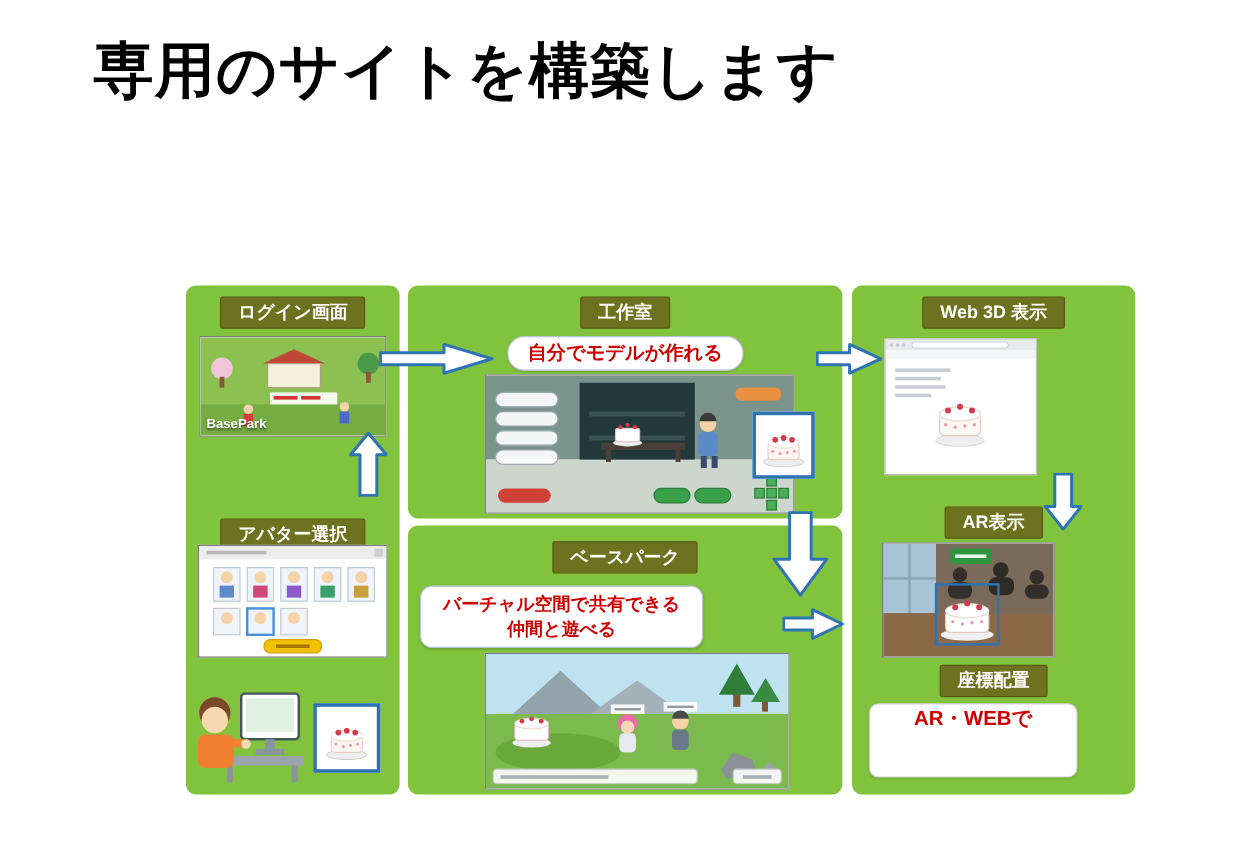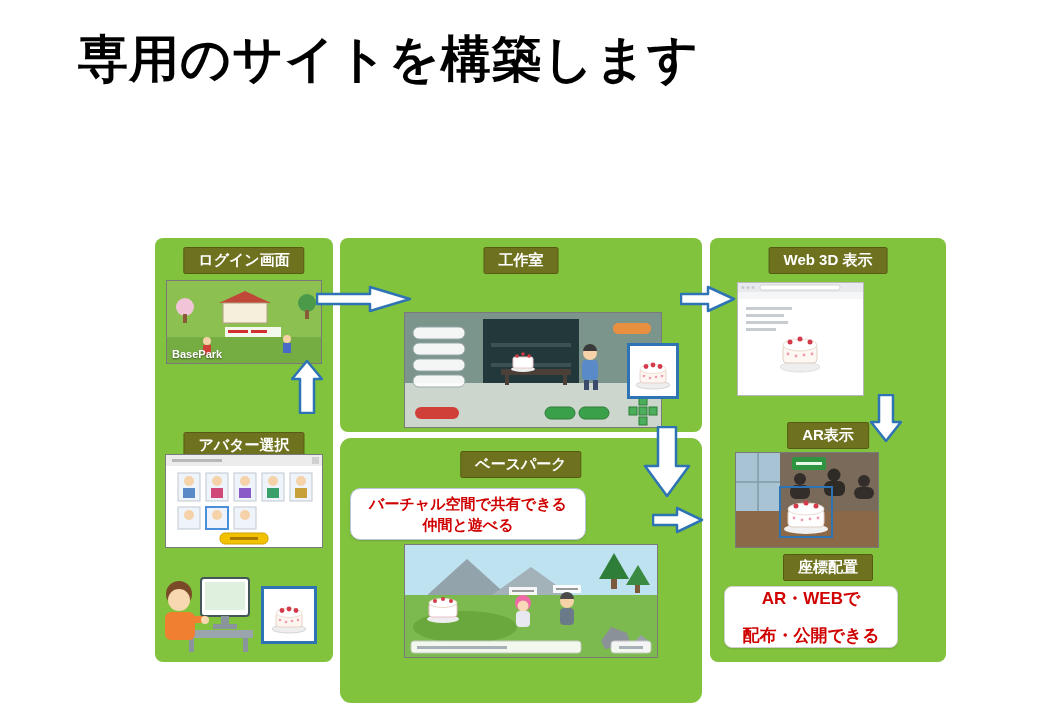--- a/index.html
+++ b/index.html
@@ -10,21 +10,21 @@
          color:#000;letter-spacing:1px;}
 
   .infobox{position:absolute;left:75px;top:112px;width:868px;height:116px;box-sizing:border-box;
            background:#f6edd4;border:1px solid #9a9a9a;padding:6px 14px;}
   .infobox .line{font-size:22px;font-weight:bold;color:#000;line-height:34px;white-space:nowrap;}
   .red{color:#d00000;}
 
   .panel{position:absolute;background:#82c33e;border-radius:8px;}
   #panel-left{left:155px;top:238px;width:178px;height:424px;}
   #panel-workshop{left:340px;top:238px;width:362px;height:194px;}
-  #panel-basepark{left:340px;top:438px;width:362px;height:265px;border-radius:11px;}
+  #panel-basepark{left:340px;top:438px;width:362px;height:224px;}
   #panel-right{left:710px;top:238px;width:236px;height:424px;}
 
   .chip{position:absolute;left:50%;transform:translateX(-50%);background:#6e721f;color:#fff;
         font-size:15px;font-weight:bold;padding:3px 14px;border:1px solid #565a14;
         white-space:nowrap;border-radius:2px;}
 
   .shot{position:absolute;overflow:hidden;border:1px solid #7a7a7a;background:#fff;box-sizing:border-box;}
   .shot svg{display:block;}
   .brand{position:absolute;left:5px;bottom:3px;color:#fff;font-size:11px;font-weight:bold;
          text-shadow:0 1px 2px rgba(0,0,0,.55);}
@@ -151,20 +151,21 @@
         <circle cx="11" cy="25" r="1.3" fill="#f29ab0"></circle>
           <circle cx="17" cy="27" r="1.3" fill="#f29ab0"></circle>
           <circle cx="23" cy="26" r="1.3" fill="#f29ab0"></circle>
           <circle cx="29" cy="25" r="1.3" fill="#f29ab0"></circle>
       </svg>
     </div>
   </div>
 
   <div class="panel" id="panel-workshop">
     <div class="chip" style="top:9px;">工作室</div>
+    <div class="pill">自分でモデルが作れる</div>
     <div class="shot" style="left:64px;top:74px;width:258px;height:116px;">
       <svg width="256" height="114" viewBox="0 0 256 114">
         <rect x="0" y="0" width="256" height="70" fill="#7b958d"></rect>
         <rect x="0" y="70" width="256" height="44" fill="#cdd6cc"></rect>
         <rect x="78" y="6" width="96" height="64" fill="#22383a"></rect>
         <rect x="86" y="30" width="80" height="4" fill="#3a5254"></rect>
           <rect x="86" y="50" width="80" height="4" fill="#3a5254"></rect>
         <rect x="96" y="56" width="70" height="6" fill="#4a4038"></rect>
         <rect x="100" y="62" width="4" height="10" fill="#4a4038"></rect>
           <rect x="158" y="62" width="4" height="10" fill="#4a4038"></rect>
@@ -304,21 +305,20 @@
           <circle cx="74" cy="66" r="1.4" fill="#f29ab0"></circle>
           <circle cx="82" cy="65" r="1.4" fill="#f29ab0"></circle>
         <rect x="44" y="34" width="52" height="50" fill="none" stroke="#2e74b5" stroke-width="2"></rect>
       </svg>
     </div>
 
     <div class="chip" style="top:316px;">座標配置</div>
 
     <div class="note">
       <div>AR・WEBで</div>
-      <div>配布・公開できる</div>
     </div>
   </div>
 
   <svg class="arrow" style="left:316px;top:285px;" width="96" height="28" viewBox="0 0 96 28">
     <polygon points="1,9 54,9 54,2 94,14 54,26 54,19 1,19" fill="#ffffff" stroke="#2e74b5" stroke-width="2.5" stroke-linejoin="round"></polygon>
   </svg>
 
   <svg class="arrow" style="left:680px;top:285px;" width="56" height="28" viewBox="0 0 56 28">
     <polygon points="1,9 28,9 28,2 54,14 28,26 28,19 1,19" fill="#ffffff" stroke="#2e74b5" stroke-width="2.5" stroke-linejoin="round"></polygon>
   </svg>

